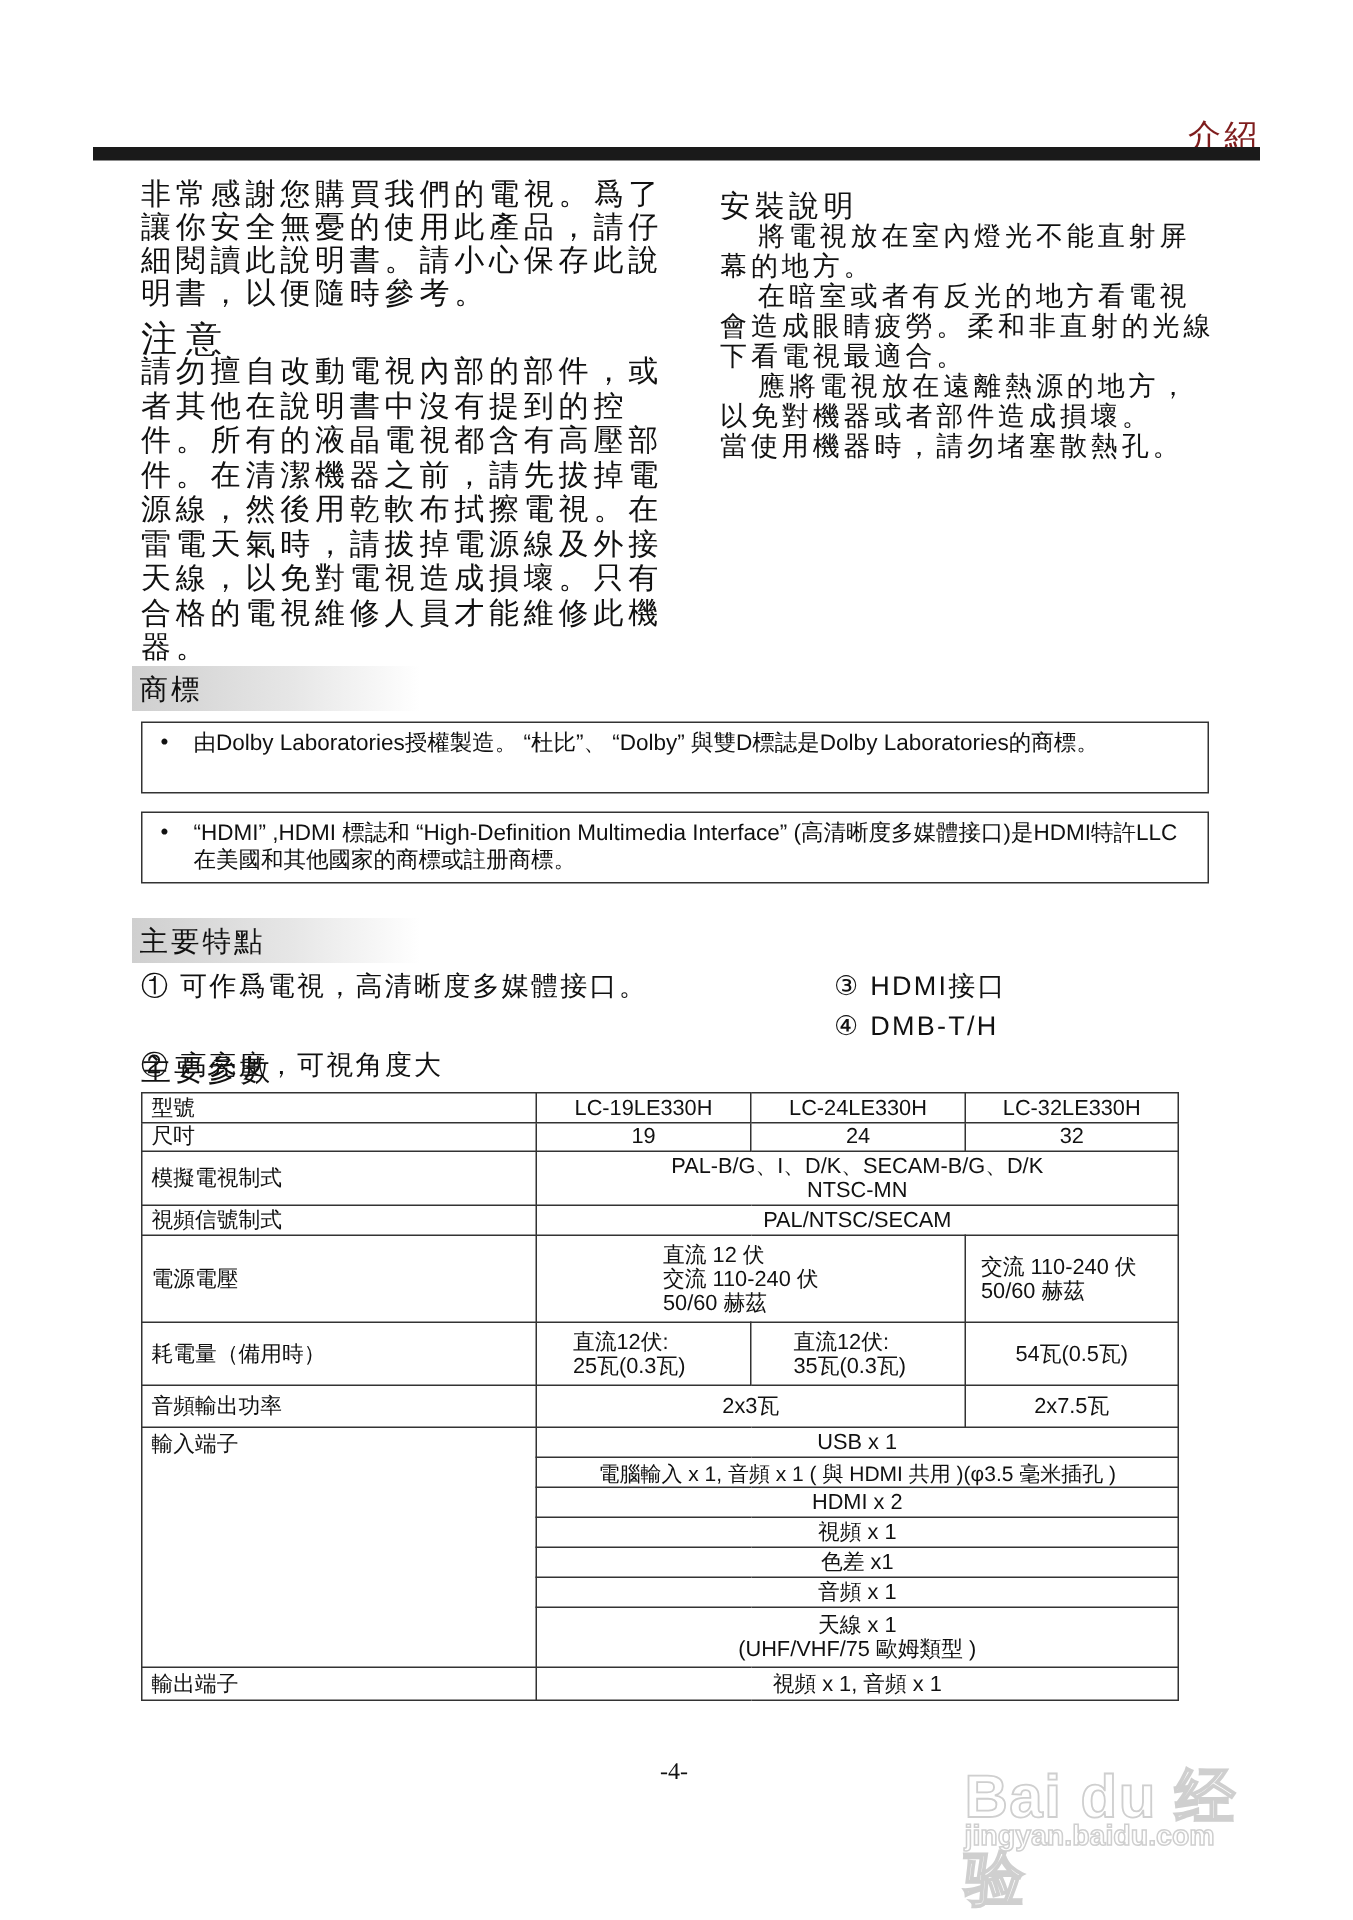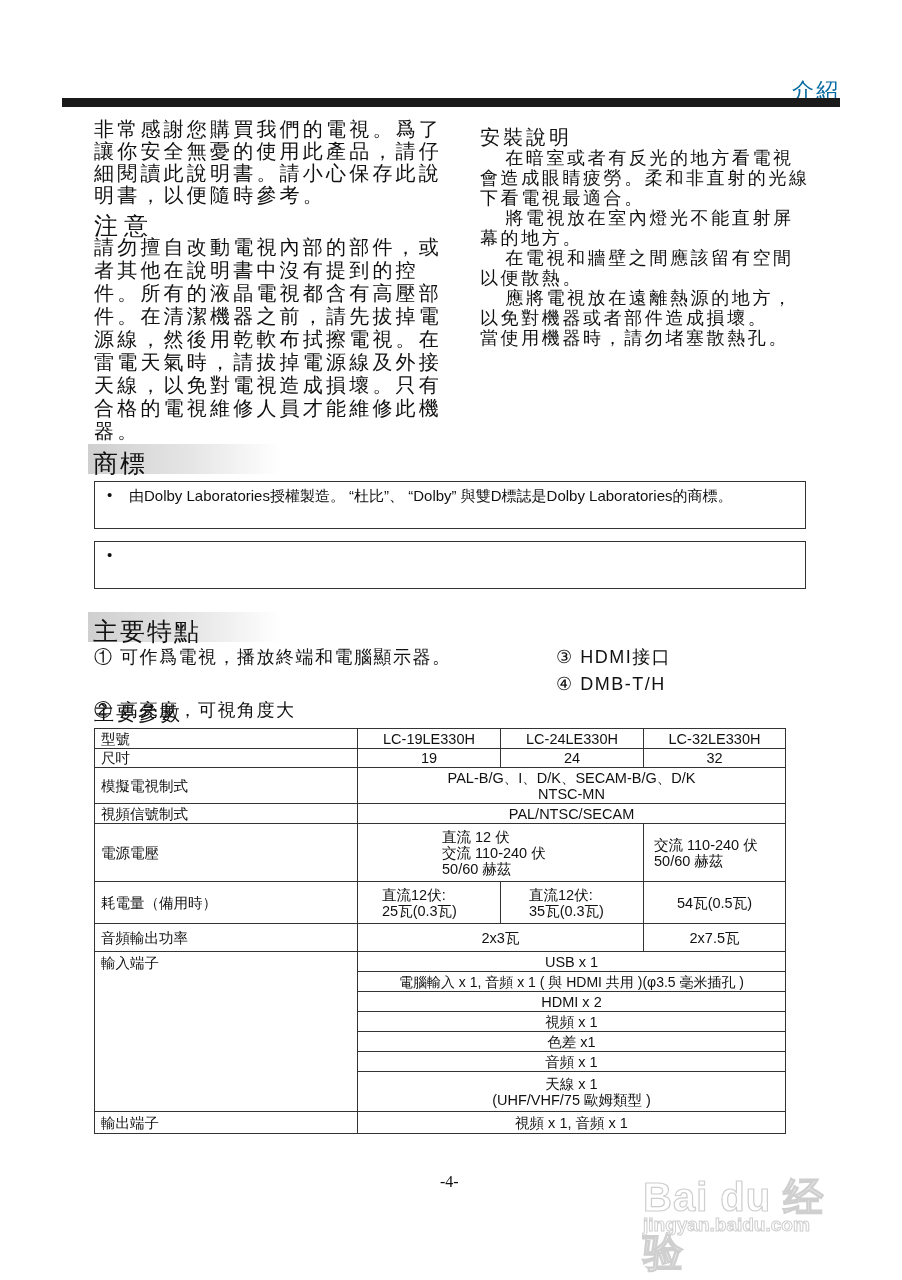--- a/index.html
+++ b/index.html
@@ -1,37 +1,37 @@
 <!DOCTYPE html>
 <html><head>
 <meta charset="utf-8">
 <style>
   html, body { margin:0; padding:0; }
   body {
     width:902px; height:1280px; background:#ffffff; position:relative; overflow:hidden;
     font-family:"DejaVu Sans","Liberation Sans",sans-serif; color:#111;
   }
   .abs { position:absolute; }
-  .header-title { right:62px; top:76px; font-size:22px; letter-spacing:2px; color:#0369a1; }
+  .header-title { right:62px; top:76px; font-size:22px; letter-spacing:2px; color:#7f1d1d; }
   .header-bar { left:62px; top:98px; width:778px; height:9px; background:#1a1a1a; }
 
   .intro { left:94px; top:118px; width:350px; font-size:20px; line-height:22px; letter-spacing:3.2px; }
   .notice-title { left:94px; top:210px; font-size:24px; letter-spacing:6px; }
   .notice-body { left:94px; top:236px; width:350px; font-size:20px; line-height:23px; letter-spacing:3.2px; }
 
   .install-title { left:480px; top:124px; font-size:20px; letter-spacing:3px; }
   .install-body { left:480px; top:148px; width:330px; font-size:18px; line-height:20px; letter-spacing:2.6px; }
   .install-body p { margin:0; }
   .indent { text-indent:1.4em; }
 
   .section-bar {
     left:88px; width:192px; height:30px;
     background:linear-gradient(to right,#cfcfcf 0%,#e6e6e6 55%,#ffffff 100%);
   }
-  .section-bar span { position:absolute; left:5px; top:3px; font-size:25px; letter-spacing:2px; }
+  .section-bar span { position:absolute; left:5px; top:3px; font-size:19px; letter-spacing:2px; }
 
   .tm-box {
     left:94px; width:712px; border:1.5px solid #333; background:#fff;
     font-family:"Liberation Sans",sans-serif; font-size:15px; line-height:18px;
     padding:5px 8px 5px 34px; box-sizing:border-box;
   }
   .tm-box .bullet { position:absolute; left:12px; top:4px; font-size:15px; }
 
   .feature { font-family:"Liberation Sans",sans-serif; font-size:18px; letter-spacing:1.5px; }
 
@@ -59,42 +59,42 @@
 
 <div class="abs header-title">介紹</div>
 <div class="abs header-bar"></div>
 
 <div class="abs intro">非常感謝您購買我們的電視。爲了讓你安全無憂的使用此產品，請仔細閱讀此說明書。請小心保存此說明書，以便隨時參考。</div>
 <div class="abs notice-title">注意</div>
 <div class="abs notice-body">請勿擅自改動電視內部的部件，或者其他在說明書中沒有提到的控件。所有的液晶電視都含有高壓部件。在清潔機器之前，請先拔掉電源線，然後用乾軟布拭擦電視。在雷電天氣時，請拔掉電源線及外接天線，以免對電視造成損壞。只有合格的電視維修人員才能維修此機器。</div>
 
 <div class="abs install-title">安裝說明</div>
 <div class="abs install-body">
+  <p class="indent">將電視放在室內燈光不能直射屏幕的地方。</p>
   <p class="indent">在暗室或者有反光的地方看電視會造成眼睛疲勞。柔和非直射的光線下看電視最適合。</p>
-  <p class="indent">將電視放在室內燈光不能直射屏幕的地方。</p>
-  <p class="indent">在電視和牆壁之間應該留有空間以便散熱。</p>
   <p class="indent">應將電視放在遠離熱源的地方，以免對機器或者部件造成損壞。</p>
   <p>當使用機器時，請勿堵塞散熱孔。</p>
 </div>
 
 <div class="abs section-bar" style="top:444px;">
   <span>商標</span>
 </div>
 <div class="abs tm-box" style="top:481px; height:48px;">
   <span class="bullet">•</span>
   <span>由Dolby Laboratories授權製造。 “杜比”、 “Dolby” 與雙D標誌是Dolby Laboratories的商標。</span>
 </div>
 <div class="abs tm-box" style="top:541px; height:48px;">
   <span class="bullet">•</span>
+  <span>“HDMI” ,HDMI 標誌和 “High-Definition Multimedia Interface” (高清晰度多媒體接口)是HDMI特許LLC在美國和其他國家的商標或註册商標。</span>
 </div>
 
 <div class="abs section-bar" style="top:600px;margin-top:12px;">
   <span>主要特點</span>
 </div>
-<div class="abs feature" style="left:94px; top:645px;">① 可作爲電視，播放終端和電腦顯示器。</div>
+<div class="abs feature" style="left:94px; top:645px;">① 可作爲電視，高清晰度多媒體接口。</div>
 <div class="abs feature" style="left:94px; top:698px;">② 高亮度，可視角度大</div>
 <div class="abs feature" style="left:556px; top:645px;">③ HDMI接口</div>
 <div class="abs feature" style="left:556px; top:673px;">④ DMB-T/H</div>
 
 <div class="abs params-title">主要參數</div>
 
 <table class="spec">
   <tbody>
       <tr style="height:20px;">
     <td class="label">型號</td>

